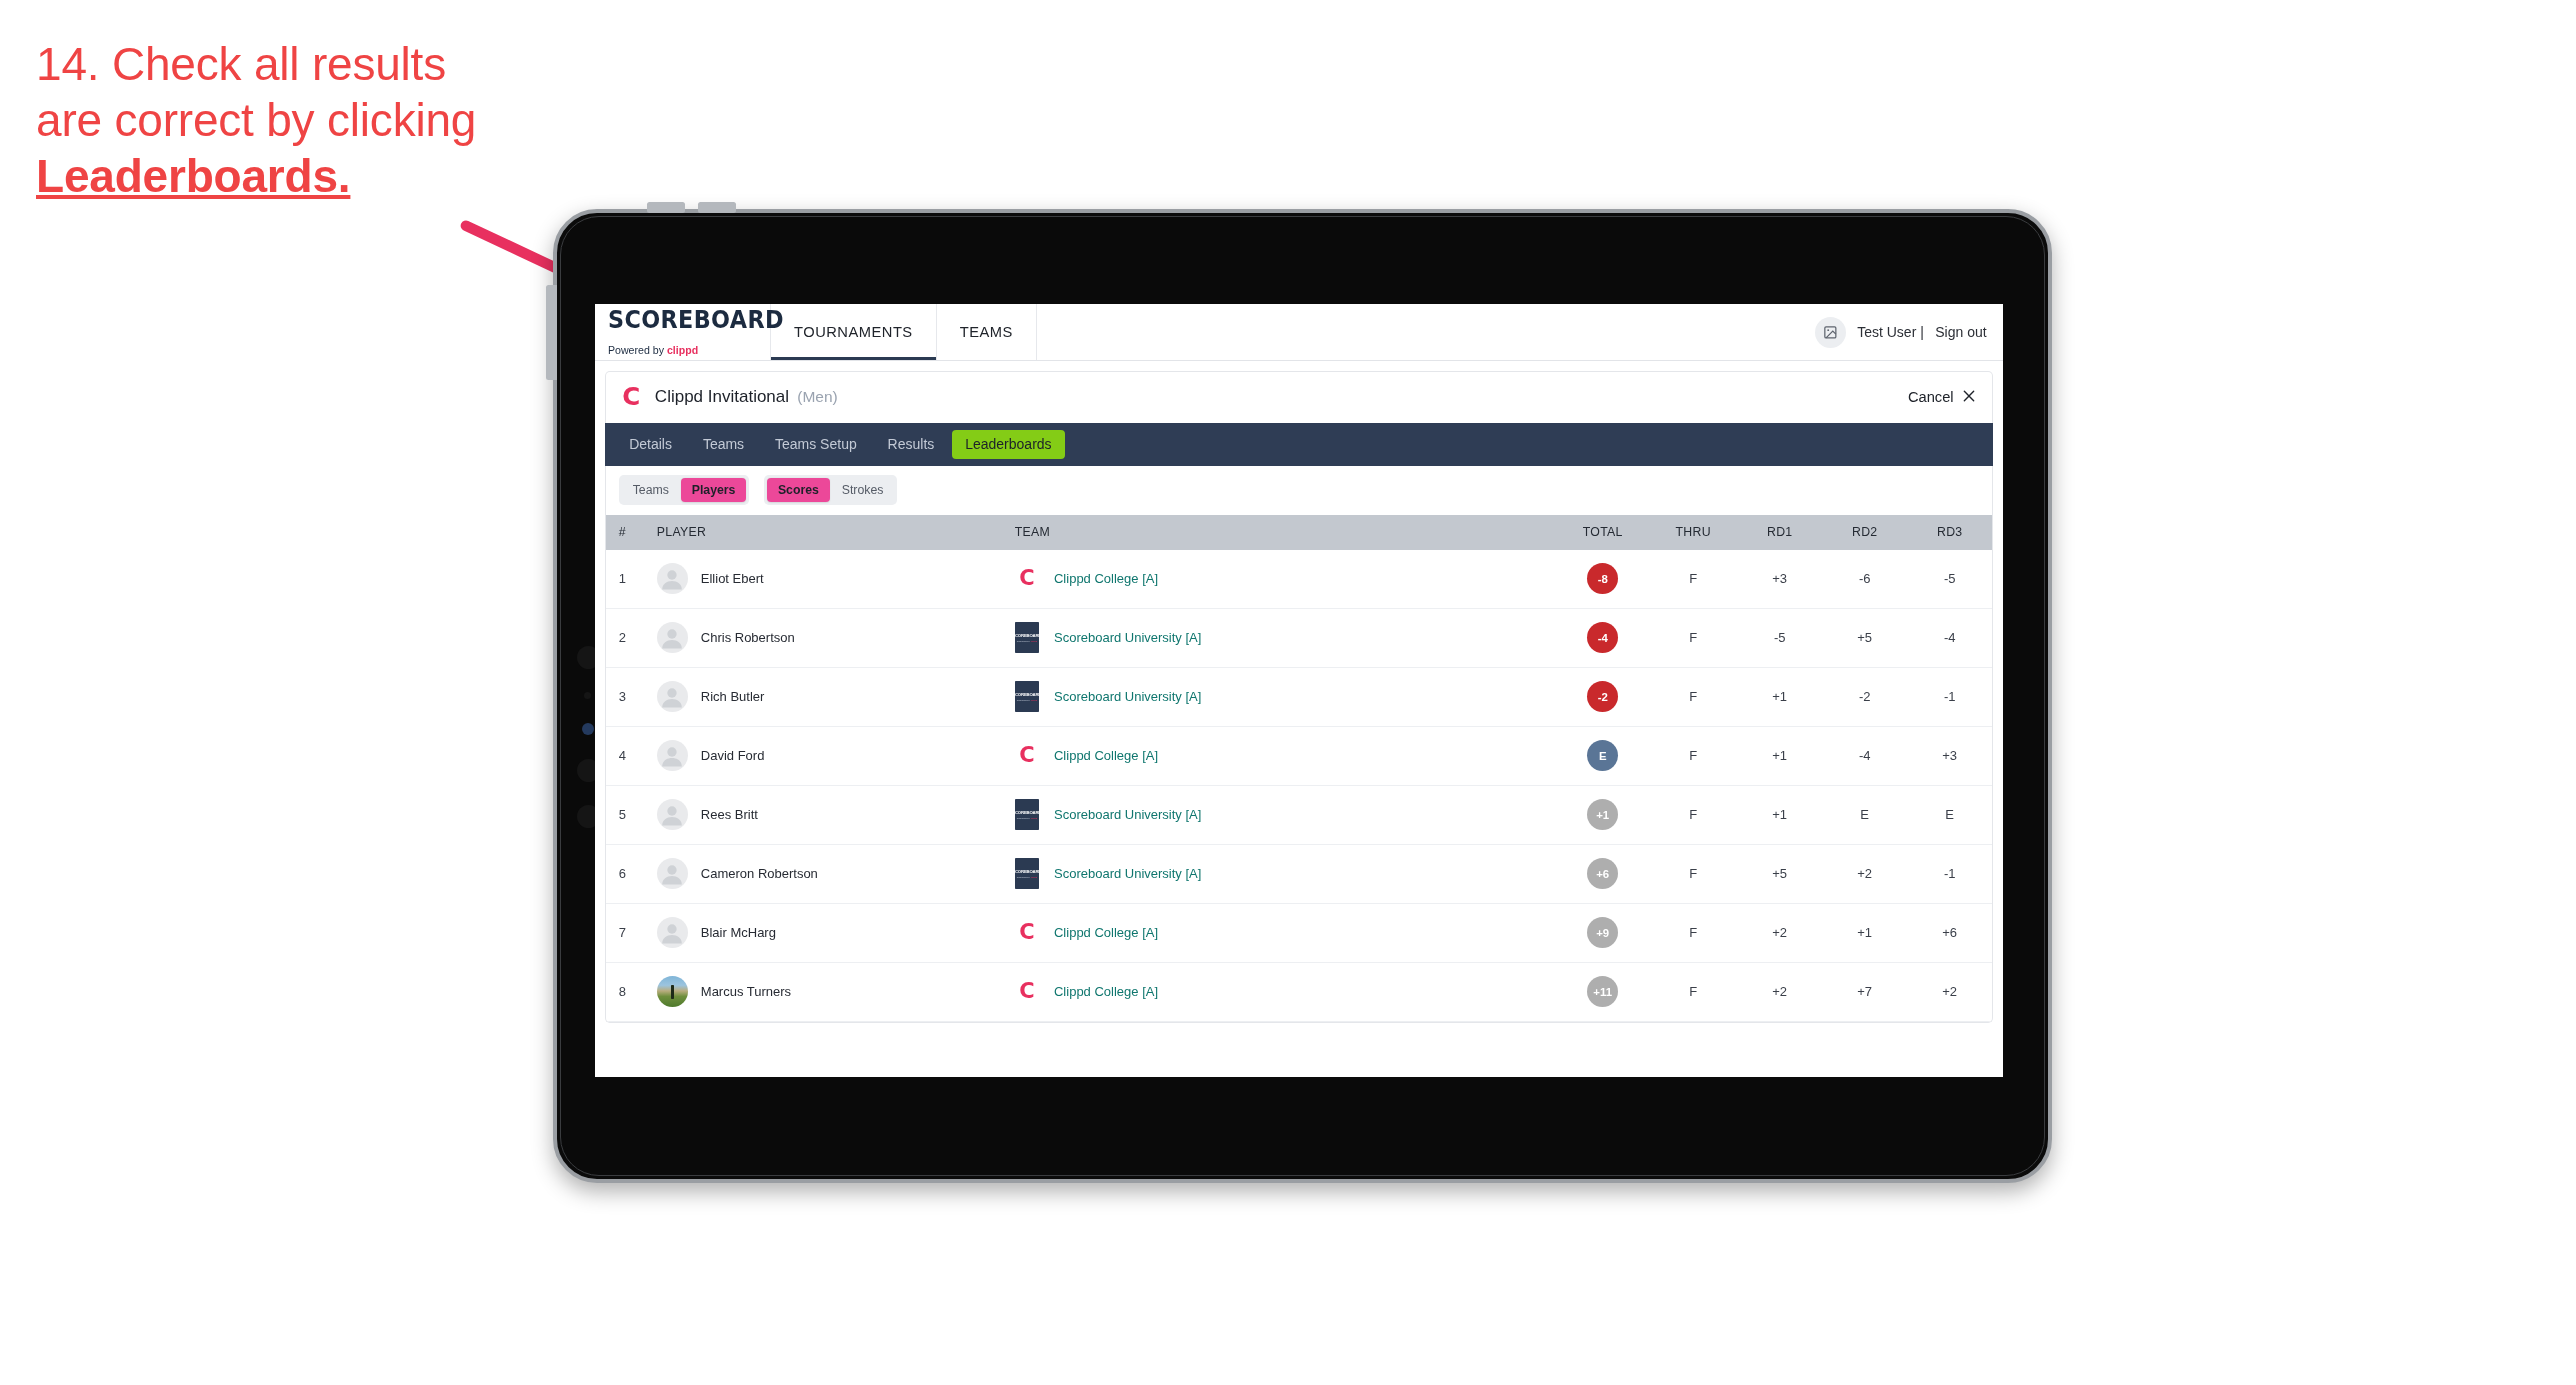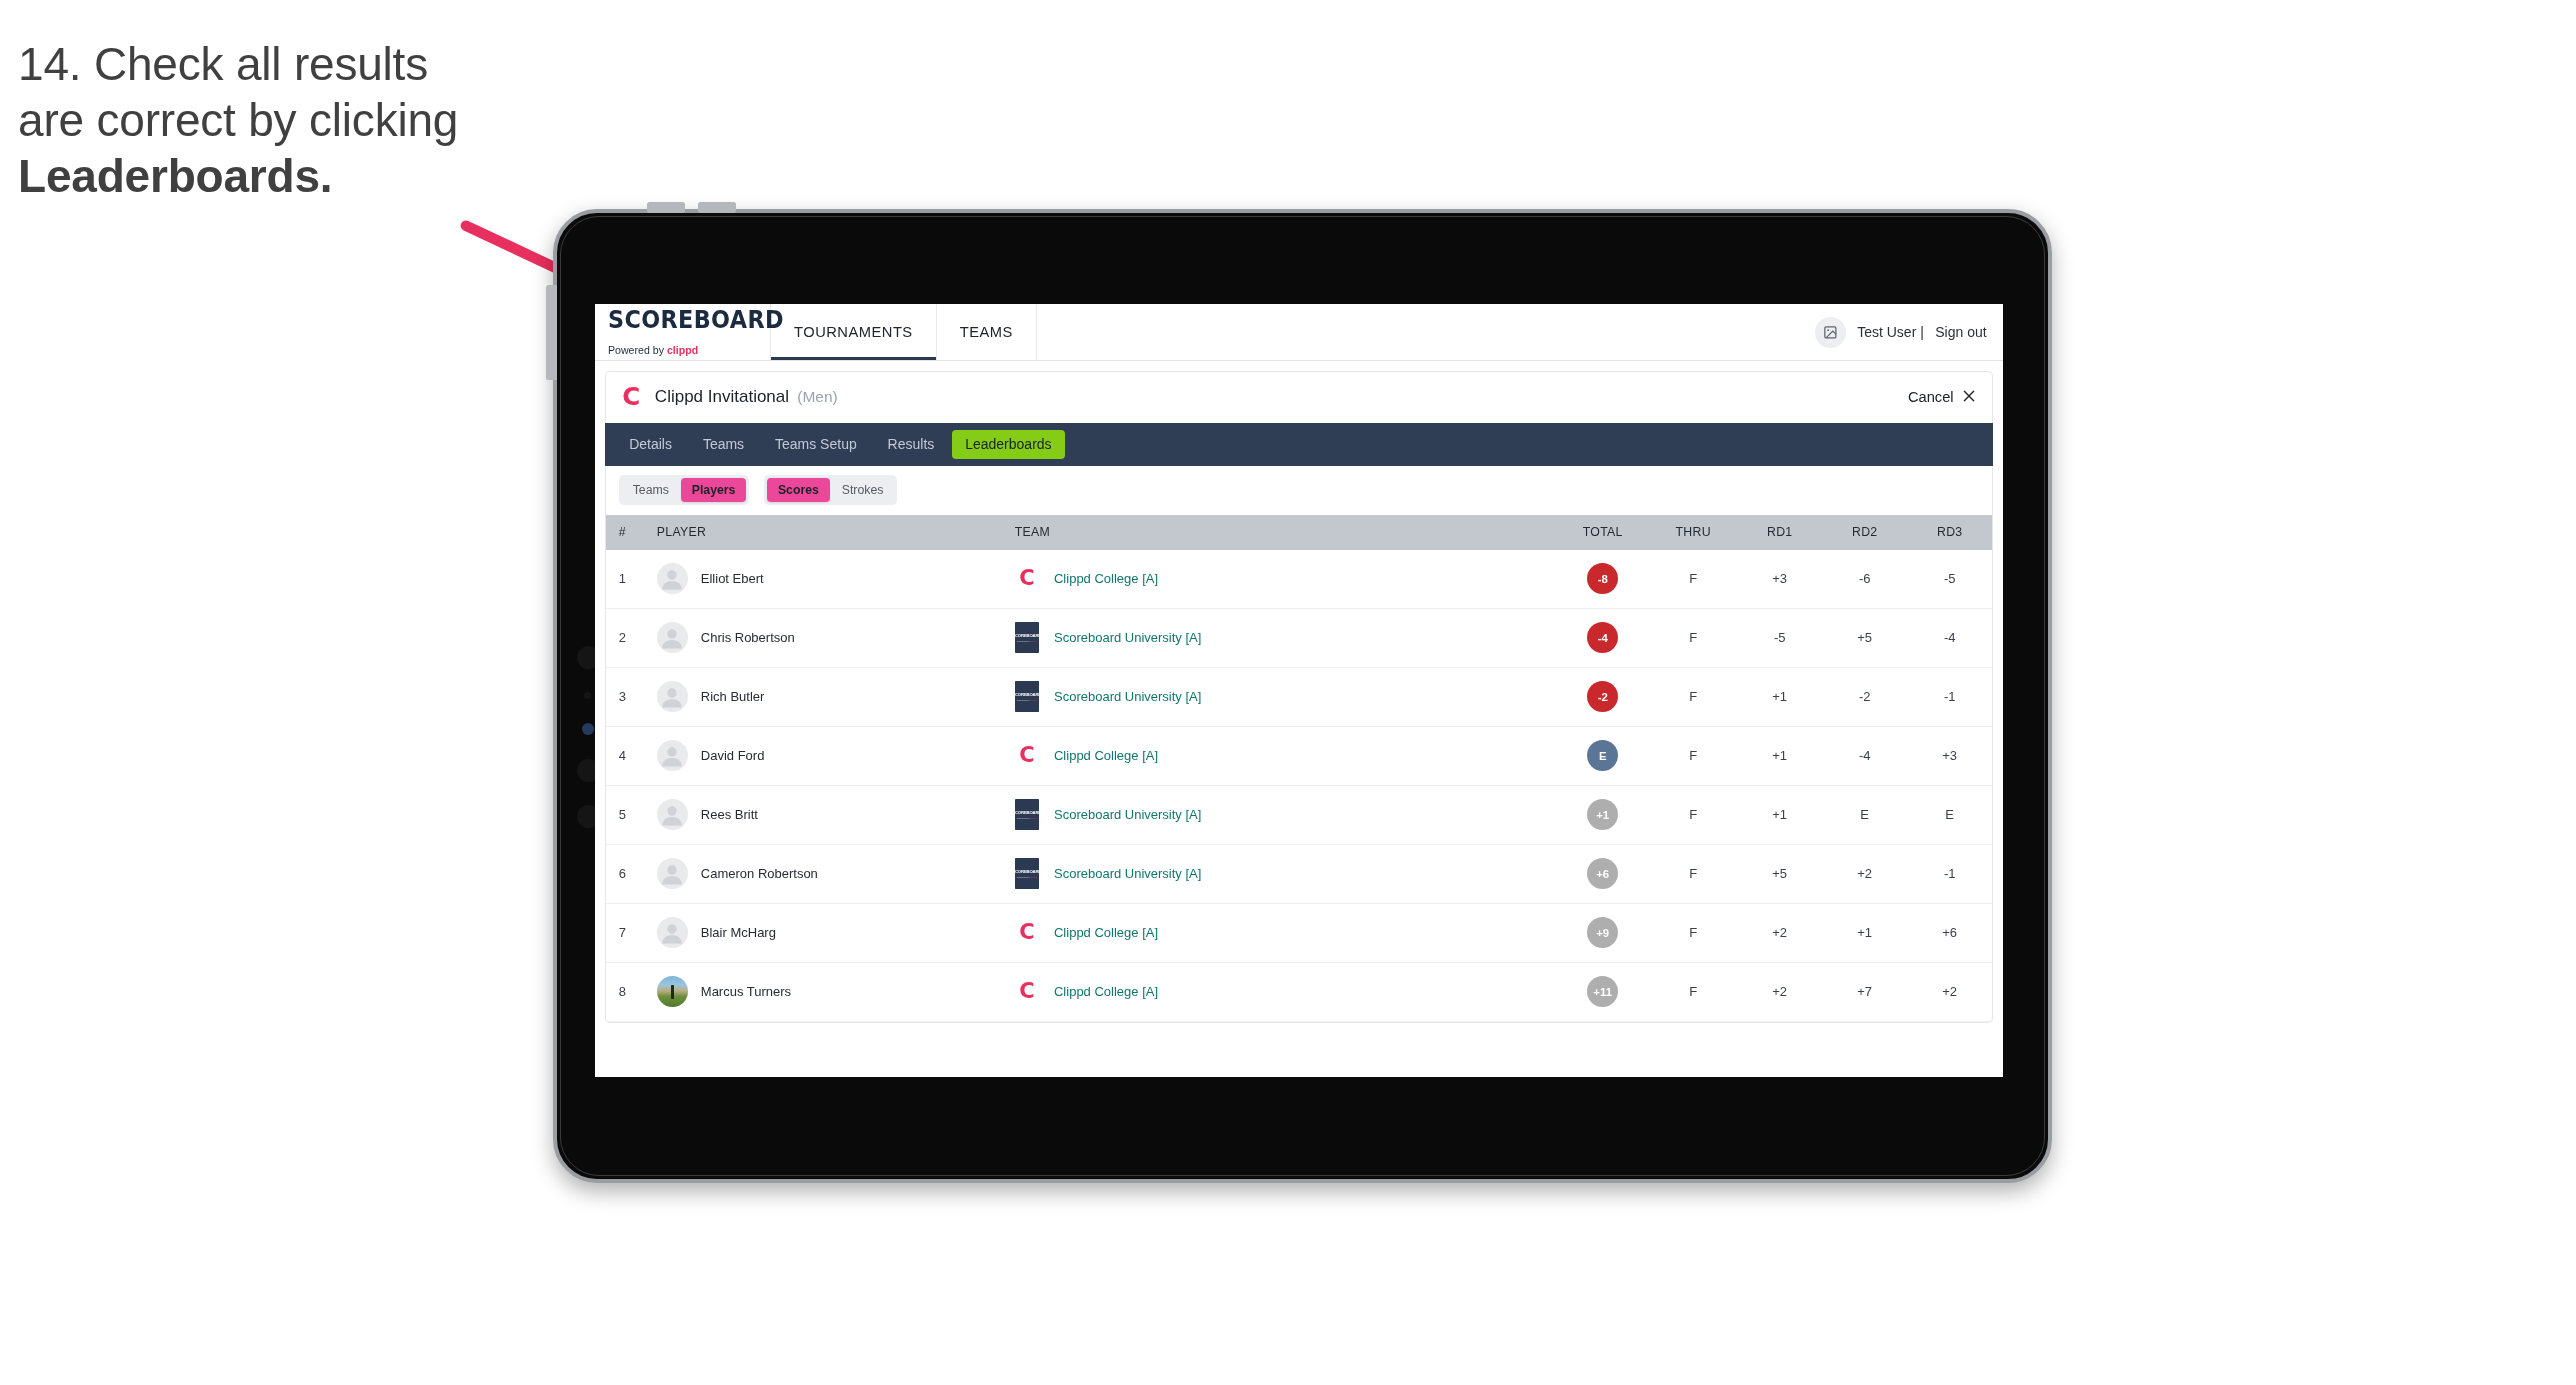--- a/index.html
+++ b/index.html
@@ -14,29 +14,29 @@
   #stage {
     position: relative;
     width: 2576px;
     height: 1386px;
     background: #ffffff;
   }
 
   
   #instruction {
     position: absolute;
-    left: 18px;
+    left: 36px;
     top: 36px;
     width: 621px;
     font-size: 46px;
     line-height: 1.22;
-    color: #404040;
+    color: #ef4444;
     letter-spacing: -0.2px;
   }
-  #instruction .bold { font-weight: 700; }
+  #instruction .bold { font-weight: 700; text-decoration: underline; }
 
   
   #arrow-svg {
     position: absolute;
     left: 0; top: 0;
     width: 2576px; height: 1386px;
     pointer-events: none;
   }
 
   

